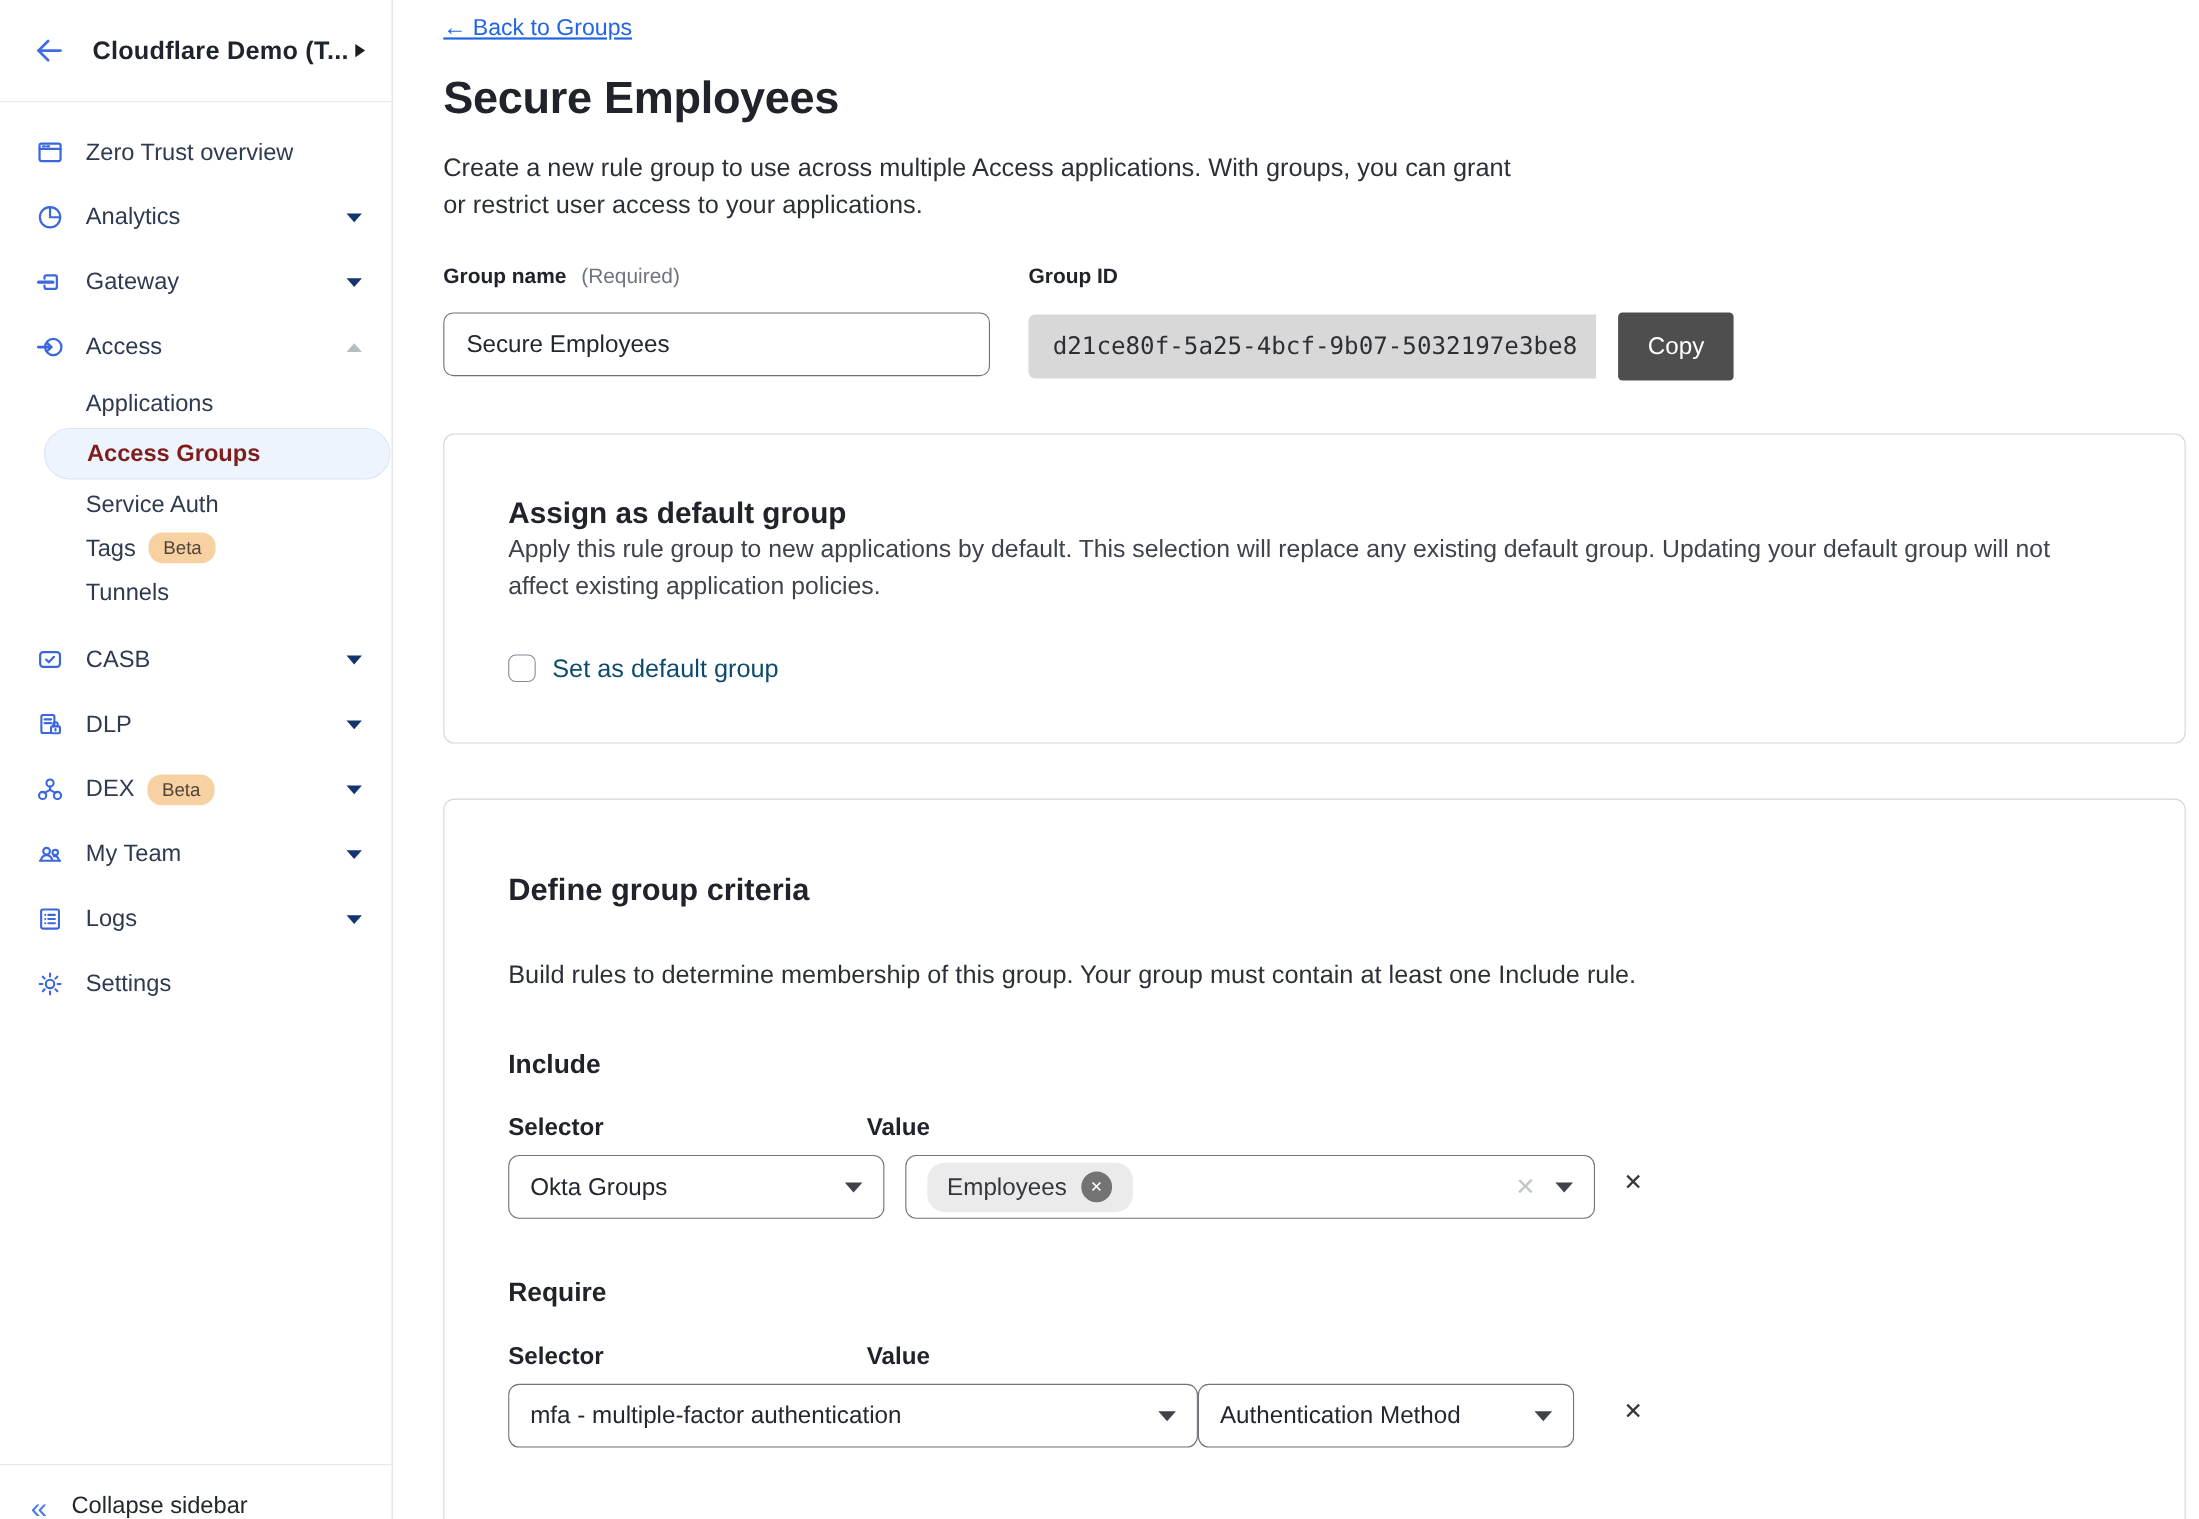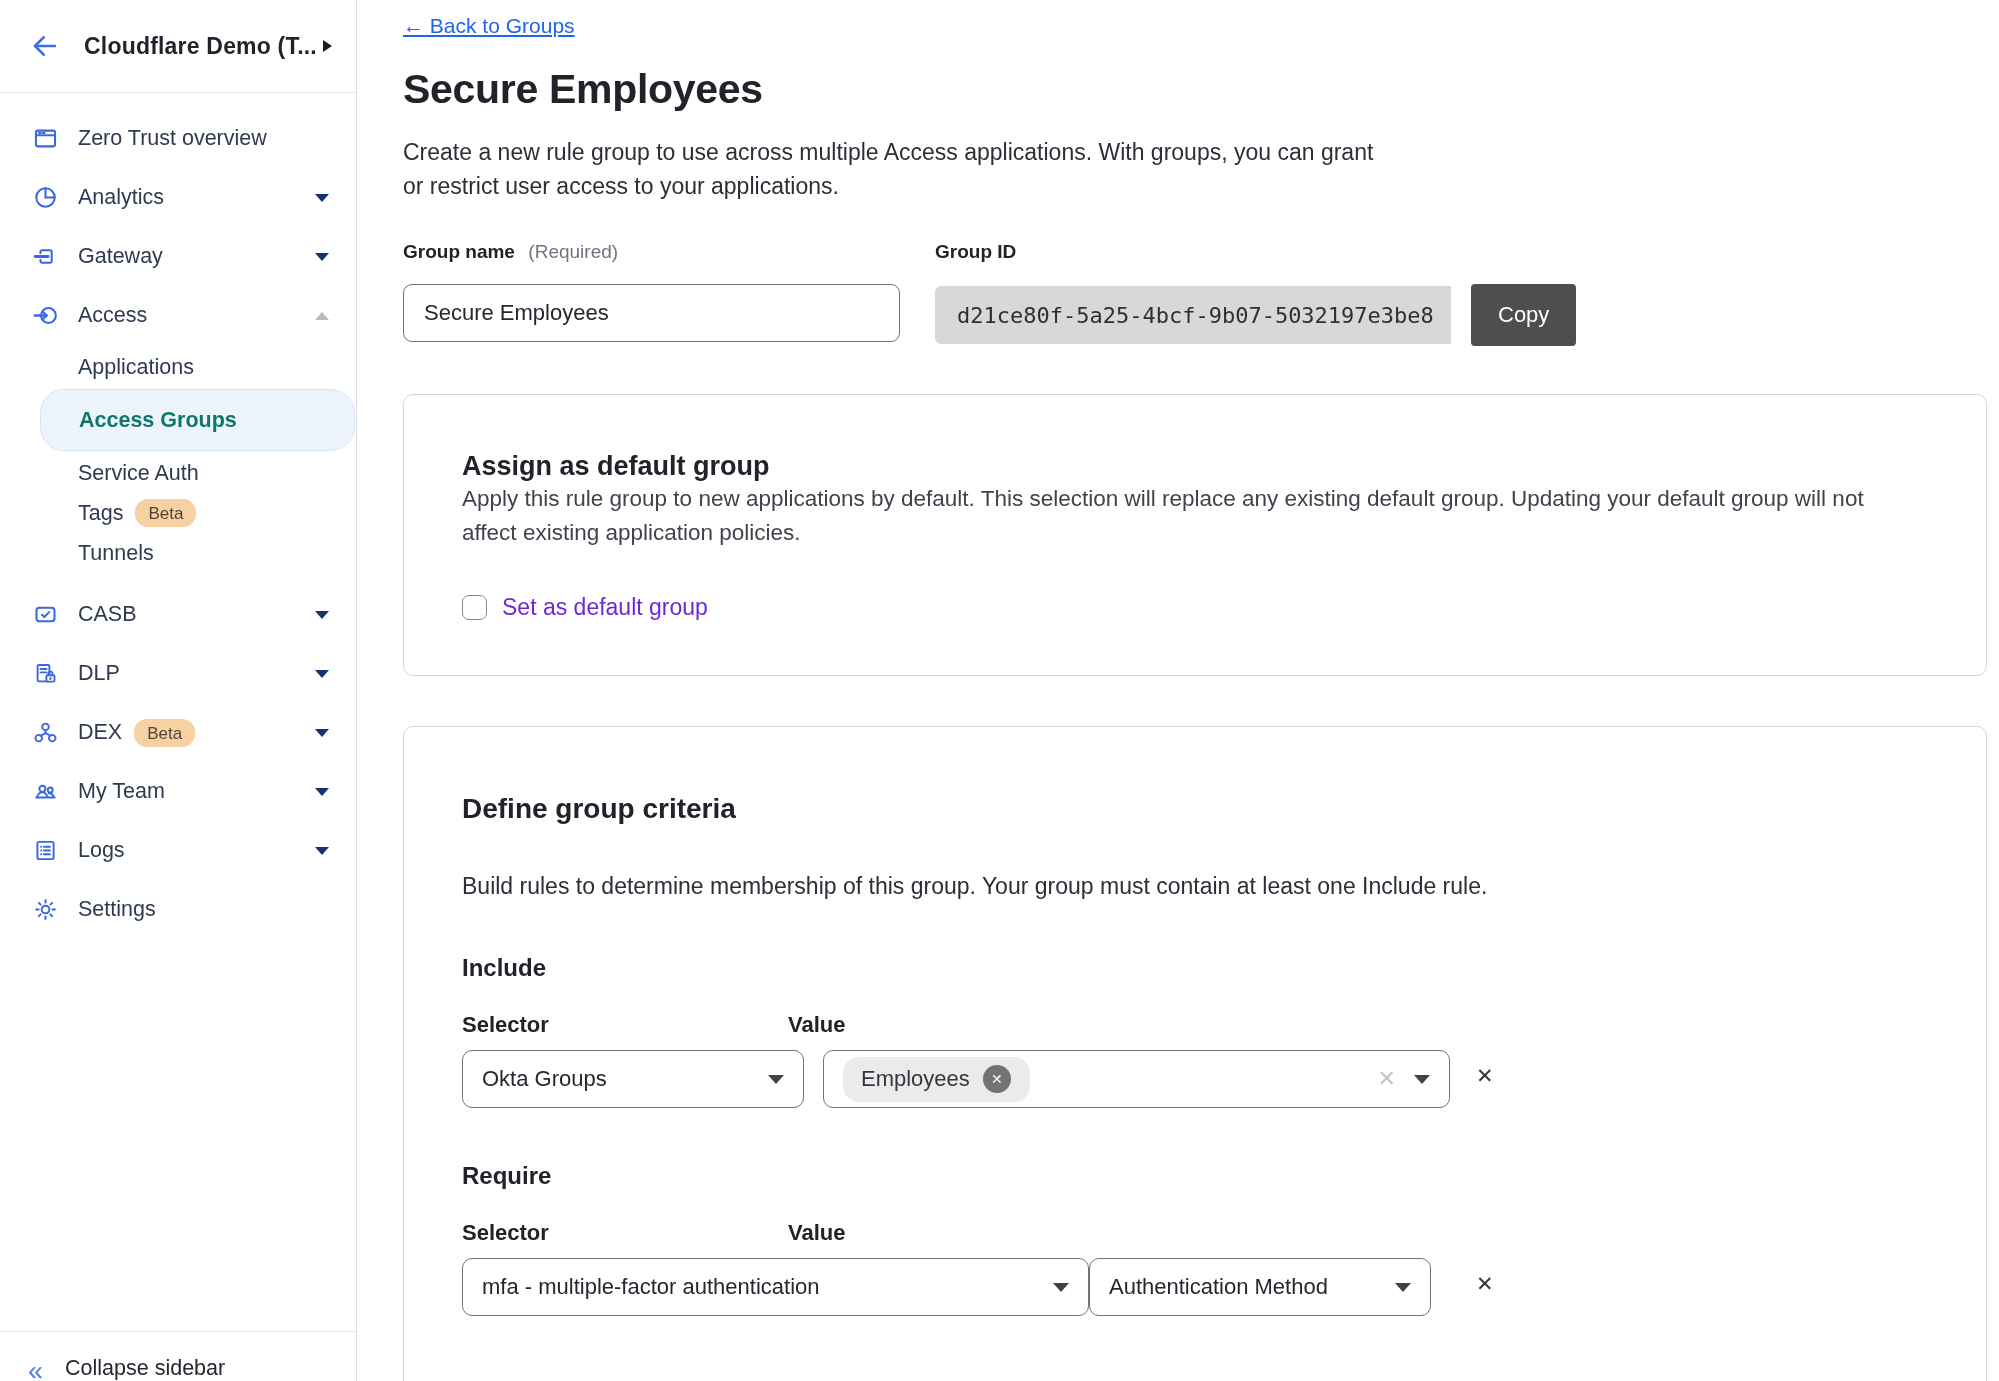--- a/index.html
+++ b/index.html
@@ -23,23 +23,23 @@
   .nav-item .nav-label { margin-left:19px; font-size:21.5px; color:#2f3a50; }
   .caret-down { margin-left:auto; margin-right:27px; width:0; height:0;
     border-left:7px solid transparent; border-right:7px solid transparent;
     border-top:8px solid #14346e; }
   .caret-up-gray { margin-left:auto; margin-right:27px; width:0; height:0;
     border-left:7px solid transparent; border-right:7px solid transparent;
     border-bottom:8px solid #b7bcc3; }
   .sub-list { padding:2px 0 12px 0; }
   .sub-item { height:40px; display:flex; align-items:center; padding-left:78px;
     font-size:21.5px; color:#2f3a50; cursor:pointer; }
-  .sub-item.active { height:62px; margin:2px 1px 2px 40px; padding-left:38px;
+  .sub-item.active { height:47px; margin:2px 1px 2px 40px; padding-left:38px;
     background:#eef4fc; border:1px solid #d8e5f7; border-radius:24px;
-    font-weight:700; color:#0f766e; }
+    font-weight:700; color:#7f1d1d; }
   .beta-badge { margin-left:12px; background:#f7d1a2; color:#51453a; font-size:17px;
     line-height:1; padding:6px 13px 5px; border-radius:13px; font-weight:400; }
   .sb-footer { position:absolute; left:0; right:0; top:1331px; height:50px;
     border-top:1px solid #e6e7ea; display:flex; align-items:flex-end;
     padding:18px 0 0 28px; gap:22px; }
   .collapse-glyph { color:#4c7bea; font-size:27px; line-height:20px; }
   .collapse-text { font-size:21.5px; color:#23272e; padding-bottom:0px; }
 
   
   .main { flex:1; padding:14px 0 0 46px; }
@@ -62,21 +62,21 @@
     border-radius:4px; font-size:22px; cursor:pointer;
     font-family:"Liberation Sans","DejaVu Sans",sans-serif; }
 
   .card { width:1584px; border:1px solid #d3d6db; border-radius:10px; background:#fff; }
   .card-1 { margin-top:48px; padding:56px 58px 54px; }
   .card-title { font-size:27px; font-weight:700; color:#202329; }
   .card-desc { max-width:1425px; font-size:22.5px; line-height:34px; color:#3f444c; }
   .checkbox-row { margin-top:44px; display:flex; align-items:center; }
   .checkbox { width:25px; height:25px; border:1.5px solid #868b93; border-radius:7px;
     background:#fff; cursor:pointer; }
-  .checkbox-label { margin-left:15px; font-size:23px; color:#6d28d9; }
+  .checkbox-label { margin-left:15px; font-size:23px; color:#0c4a6e; }
 
   .card-2 { margin-top:50px; padding:66px 58px 80px; }
   .card2-title { font-size:28px; font-weight:700; color:#202329; }
   .build-text { margin-top:48px; font-size:23px; color:#2b2f36; }
   .rule-heading { margin-top:54px; font-size:24px; font-weight:700; color:#202329; }
   .labels-row { margin-top:30px; display:flex; }
   .sel-label { width:326px; font-size:22px; font-weight:700; color:#202329; }
   .val-label { font-size:22px; font-weight:700; color:#202329; }
   .rule-row { margin-top:12px; display:flex; align-items:center; }
   .dd { height:58px; border:1.5px solid #707379; border-radius:10px; background:#fff;

